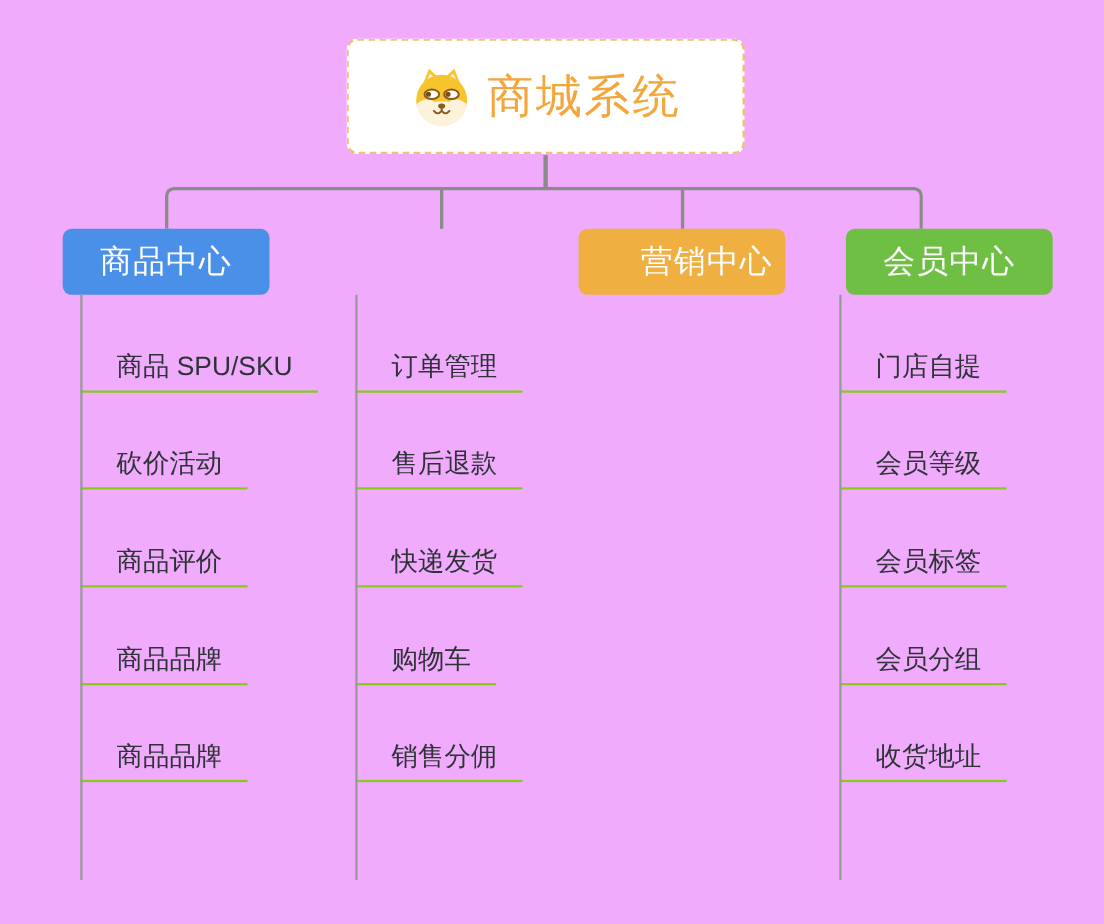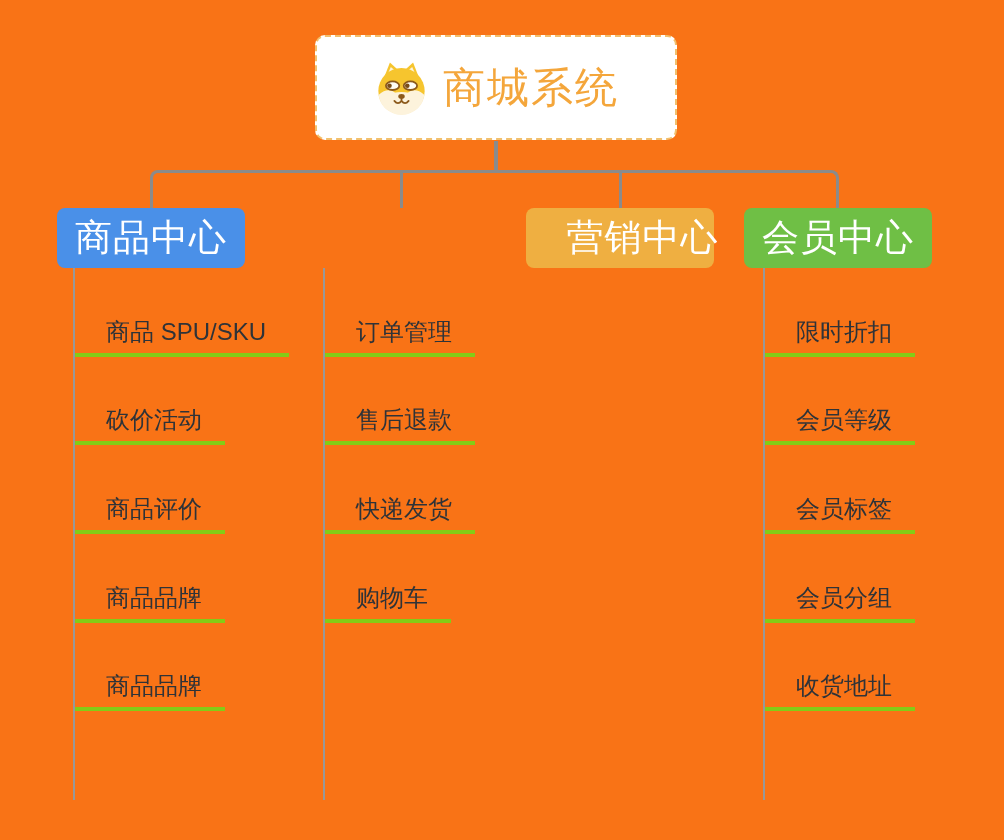--- a/index.html
+++ b/index.html
@@ -6,21 +6,21 @@
   html, body { width: 1004px; height: 840px; }
   body {
     font-family: "Liberation Sans", "DejaVu Sans", sans-serif;
     background: #f7f7f7;
     overflow: hidden;
   }
   .canvas {
     position: relative;
     width: 1004px;
     height: 840px;
-    background: #f97316;
+    background: #f0abfc;
   }
 
   
   .root-node {
     position: absolute;
     left: 315px; top: 35px;
     width: 362px; height: 105px;
     background: #ffffff;
     border: 2px dashed #f3c06c;
     border-radius: 10px;
@@ -59,21 +59,21 @@
   
   .branch-node {
     position: absolute;
     top: 208px;
     width: 188px; height: 60px;
     border-radius: 8px;
     display: flex;
     align-items: center;
     justify-content: center;
     color: #ffffff;
-    font-size: 37px;
+    font-size: 29px;
     font-weight: 500;
     letter-spacing: 1px;
     white-space: nowrap;
     cursor: default;
   }
   .bn0 { left: 57px; }
   .bn1 { left: 307px; }
   .bn2 { left: 526px; }
   .bn3 { left: 744px; }
 
@@ -91,21 +91,21 @@
   }
   .leaf {
     height: 88.66px;
     display: flex;
     align-items: flex-end;
     justify-content: flex-start;
   }
   .leaf-label {
     display: inline-block;
     padding: 0 23px 6px 33px;
-    border-bottom: 4px solid #84cc16;
+    border-bottom: 2px solid #84cc16;
     font-size: 24px;
     color: #2f3338;
     white-space: nowrap;
     line-height: 1.25;
   }
 </style>
 </head>
 <body>
 
 <div class="canvas">
@@ -134,21 +134,21 @@
     <span class="root-title" style="color: rgb(244, 166, 59);">商城系统</span>
   </div>
 
   <div class="conn conn-stem"></div>
   <div class="conn-frame"></div>
   <div class="conn conn-drop d1"></div>
   <div class="conn conn-drop d2"></div>
 
   <div class="branch-node bn0" style="background-color: rgb(74, 144, 232);">商品中心</div>
   <div class="branch-node bn2" style="background-color: rgb(239, 175, 65); padding-left: 45px;">营销中心</div>
-  <div class="branch-node bn3" style="background-color: rgb(111, 191, 69);">会员中心</div>
+  <div class="branch-node bn3" style="background-color: rgb(111, 191, 69); margin-left: 25px;">会员中心</div>
 
   <div class="branch-col bc0">
     <div class="trunk"></div>
     <div class="leaf">
         <span class="leaf-label">商品 SPU/SKU</span>
       </div>
     <div class="leaf">
         <span class="leaf-label">砍价活动</span>
       </div>
     <div class="leaf">
@@ -169,27 +169,30 @@
       </div>
     <div class="leaf">
         <span class="leaf-label">售后退款</span>
       </div>
     <div class="leaf">
         <span class="leaf-label">快递发货</span>
       </div>
     <div class="leaf">
         <span class="leaf-label">购物车</span>
       </div>
+    <div class="leaf">
+        <span class="leaf-label">销售分佣</span>
+      </div>
   </div>
 
 
   <div class="branch-col bc3">
     <div class="trunk"></div>
     <div class="leaf">
-        <span class="leaf-label">限时折扣</span>
+        <span class="leaf-label">门店自提</span>
       </div>
     <div class="leaf">
         <span class="leaf-label">会员等级</span>
       </div>
     <div class="leaf">
         <span class="leaf-label">会员标签</span>
       </div>
     <div class="leaf">
         <span class="leaf-label">会员分组</span>
       </div>

